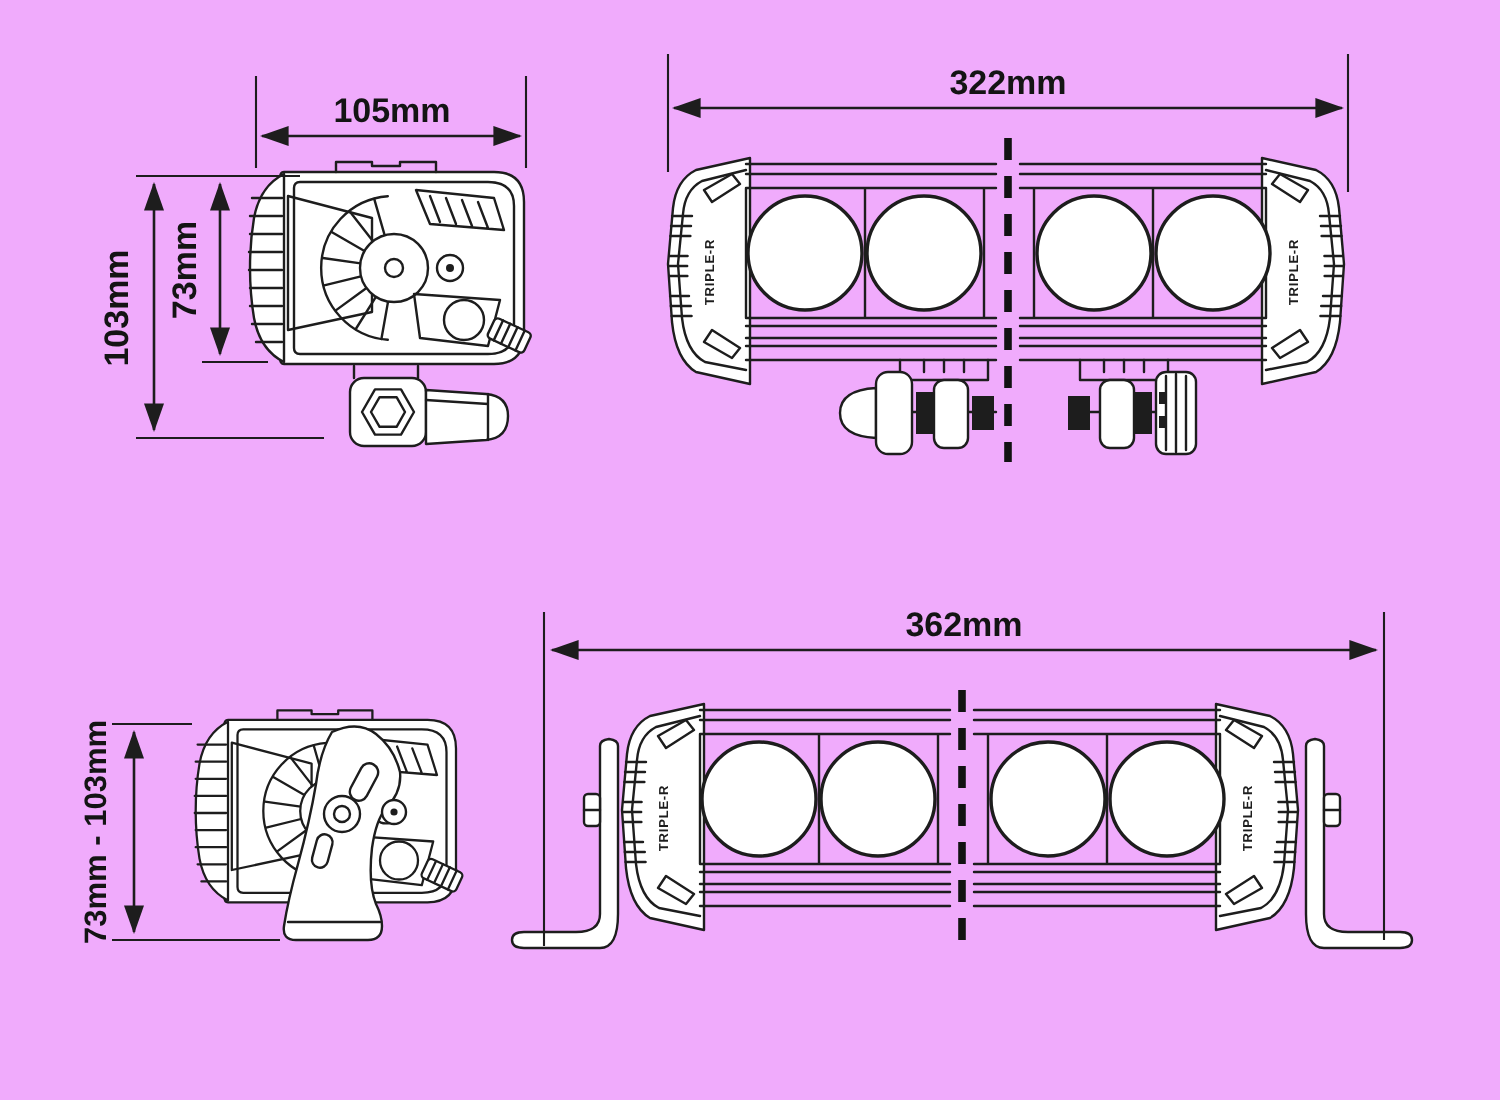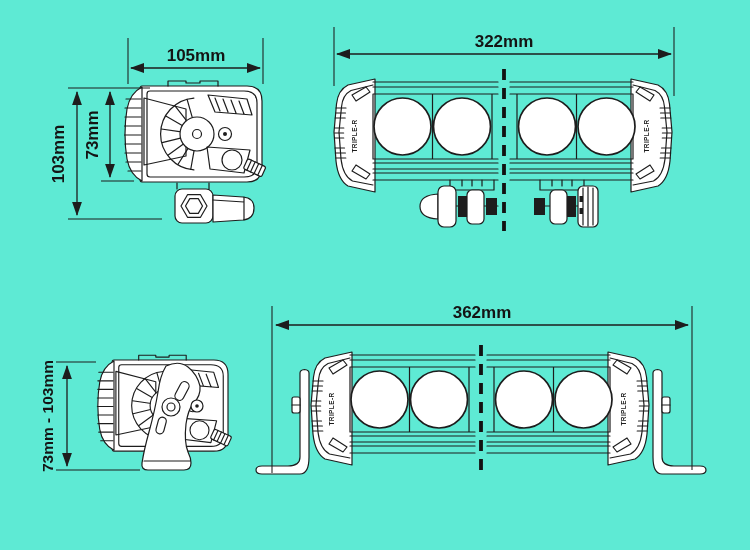--- a/index.html
+++ b/index.html
@@ -1,16 +1,16 @@
 <!DOCTYPE html>
 <html><head>
 <meta charset="utf-8">
 <style>
   html,body{margin:0;padding:0;background:#ffffff;}
-  .stage{position:relative;width:750px;height:550px;background:#5eead4;overflow:hidden;}
+  .stage{position:relative;width:750px;height:550px;background:#f0abfc;overflow:hidden;}
   .ln { fill:none; stroke:#1d1d1d; stroke-width:1.2; stroke-linecap:round; stroke-linejoin:round; }
   .wh { fill:#ffffff; stroke:#1d1d1d; stroke-width:1.2; stroke-linejoin:round; }
   .dk { fill:#1d1d1d; stroke:none; }
   .dim { fill:none; stroke:#1d1d1d; stroke-width:1.3; }
   .ext { fill:none; stroke:#1d1d1d; stroke-width:1.05; }
   .brk { fill:none; stroke:#121212; stroke-width:3.8; stroke-dasharray:11 8; }
   .lens { fill:#ffffff; stroke:#1d1d1d; stroke-width:1.7; }
   text.dimlbl { font:700 17px "Liberation Sans", sans-serif; fill:#141414; }
   text.dimlbl-sm { font:700 15.5px "Liberation Sans", sans-serif; fill:#141414; }
   text.brand { font:700 6.5px "Liberation Sans", sans-serif; fill:#1d1d1d; letter-spacing:0.4px; }

